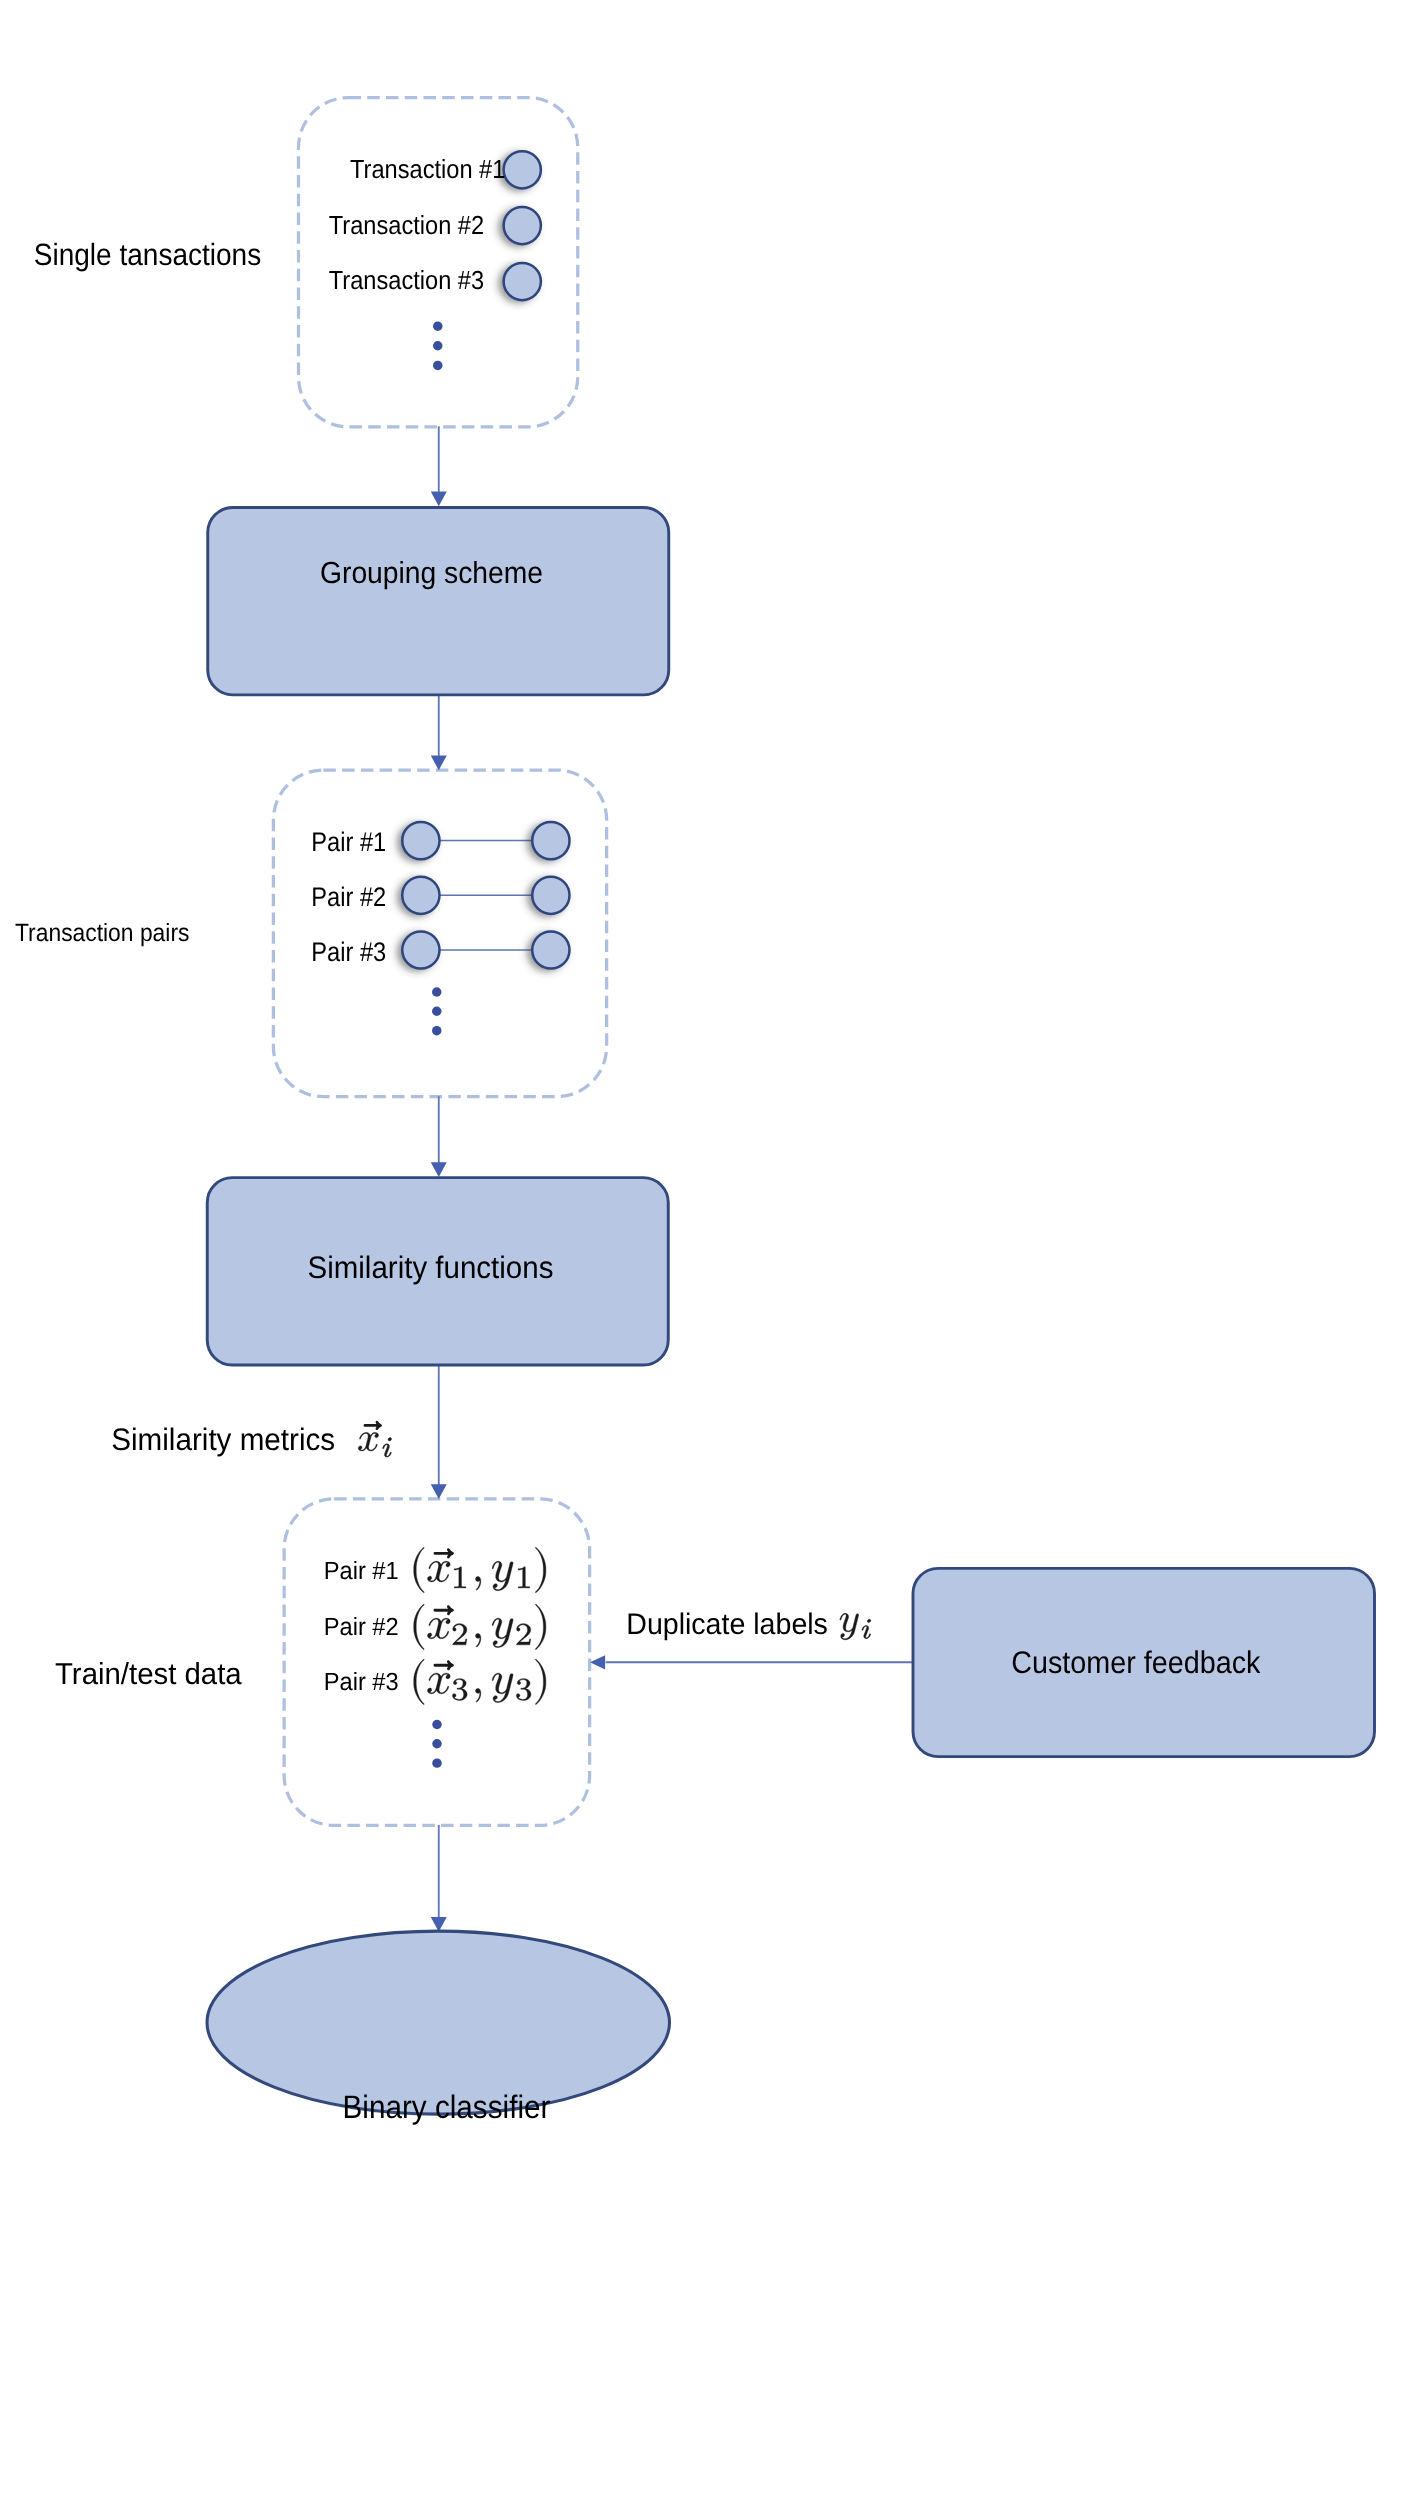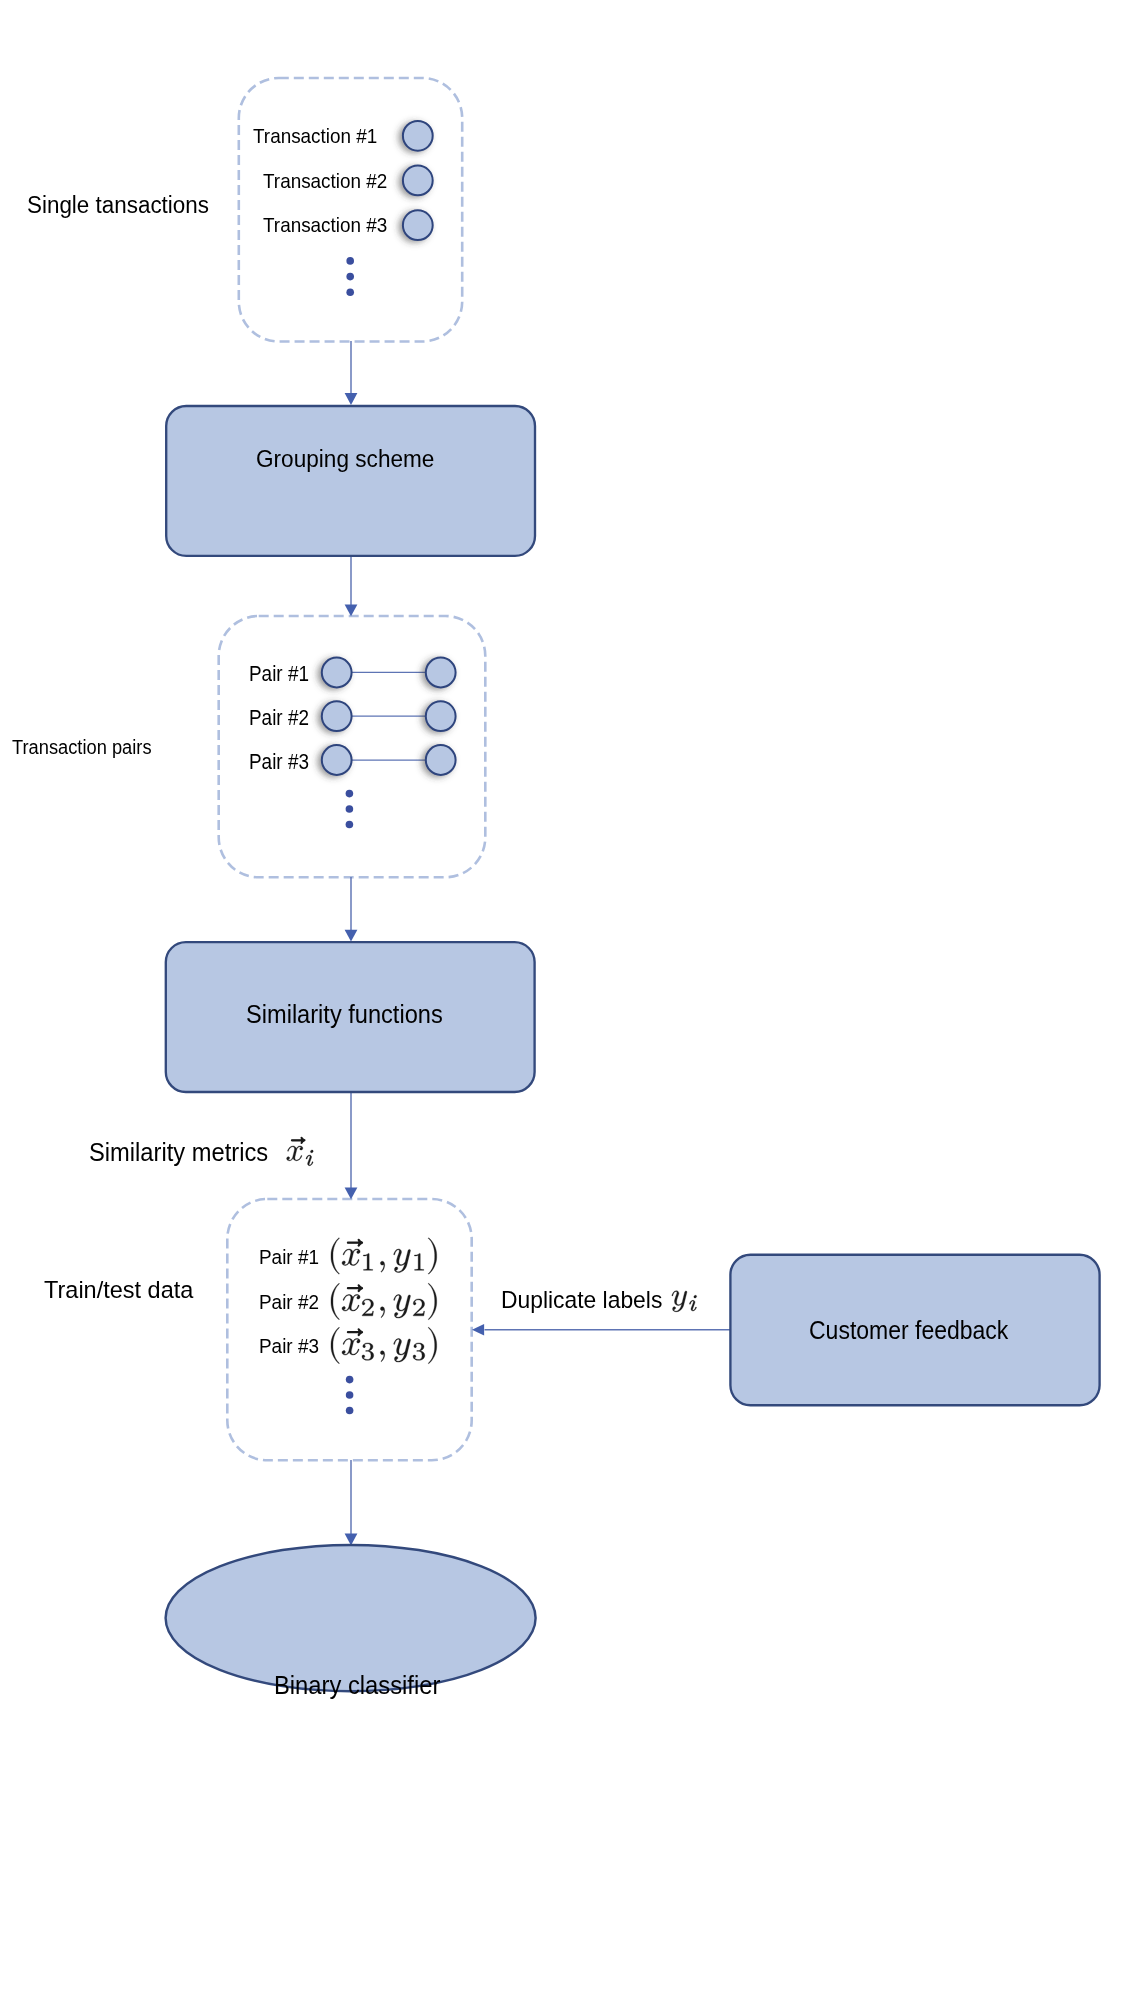--- a/index.html
+++ b/index.html
@@ -149,25 +149,25 @@
     <circle cx="349.6" cy="1410.5" r="3.8" fill="#3A4E9E"></circle>
   </g>
 </svg>
 
 <div class="lbl" style="left:27.4px;top:192.5px;font-size:24.56px;">
   <span class="narrow" style="--sx:0.9133">Single tansactions</span>
 </div>
 <div class="lbl" style="left:11.6px;top:736.5px;font-size:20px;">
   <span class="narrow" style="--sx:0.9140">Transaction pairs</span>
 </div>
-<div class="lbl" style="left:44.4px;top:1278px;font-size:24.27px;">
+<div class="lbl" style="left:44.4px;top:1328px;font-size:24.27px;">
   <span class="narrow" style="--sx:0.9685">Train/test data</span>
 </div>
 
-<div class="lbl" style="left:253px;top:125.9px;font-size:20.93px;">
+<div class="lbl" style="left:280px;top:125.9px;font-size:20.93px;">
   <span class="narrow" style="--sx:0.9031">Transaction #1</span>
 </div>
 <div class="lbl" style="left:262.8px;top:170.6px;font-size:20.93px;">
   <span class="narrow" style="--sx:0.9031">Transaction #2</span>
 </div>
 <div class="lbl" style="left:262.8px;top:215.4px;font-size:20.93px;">
   <span class="narrow" style="--sx:0.9031">Transaction #3</span>
 </div>
 
 <div class="lbl" style="left:248.6px;top:663.5px;font-size:21.5px;">

